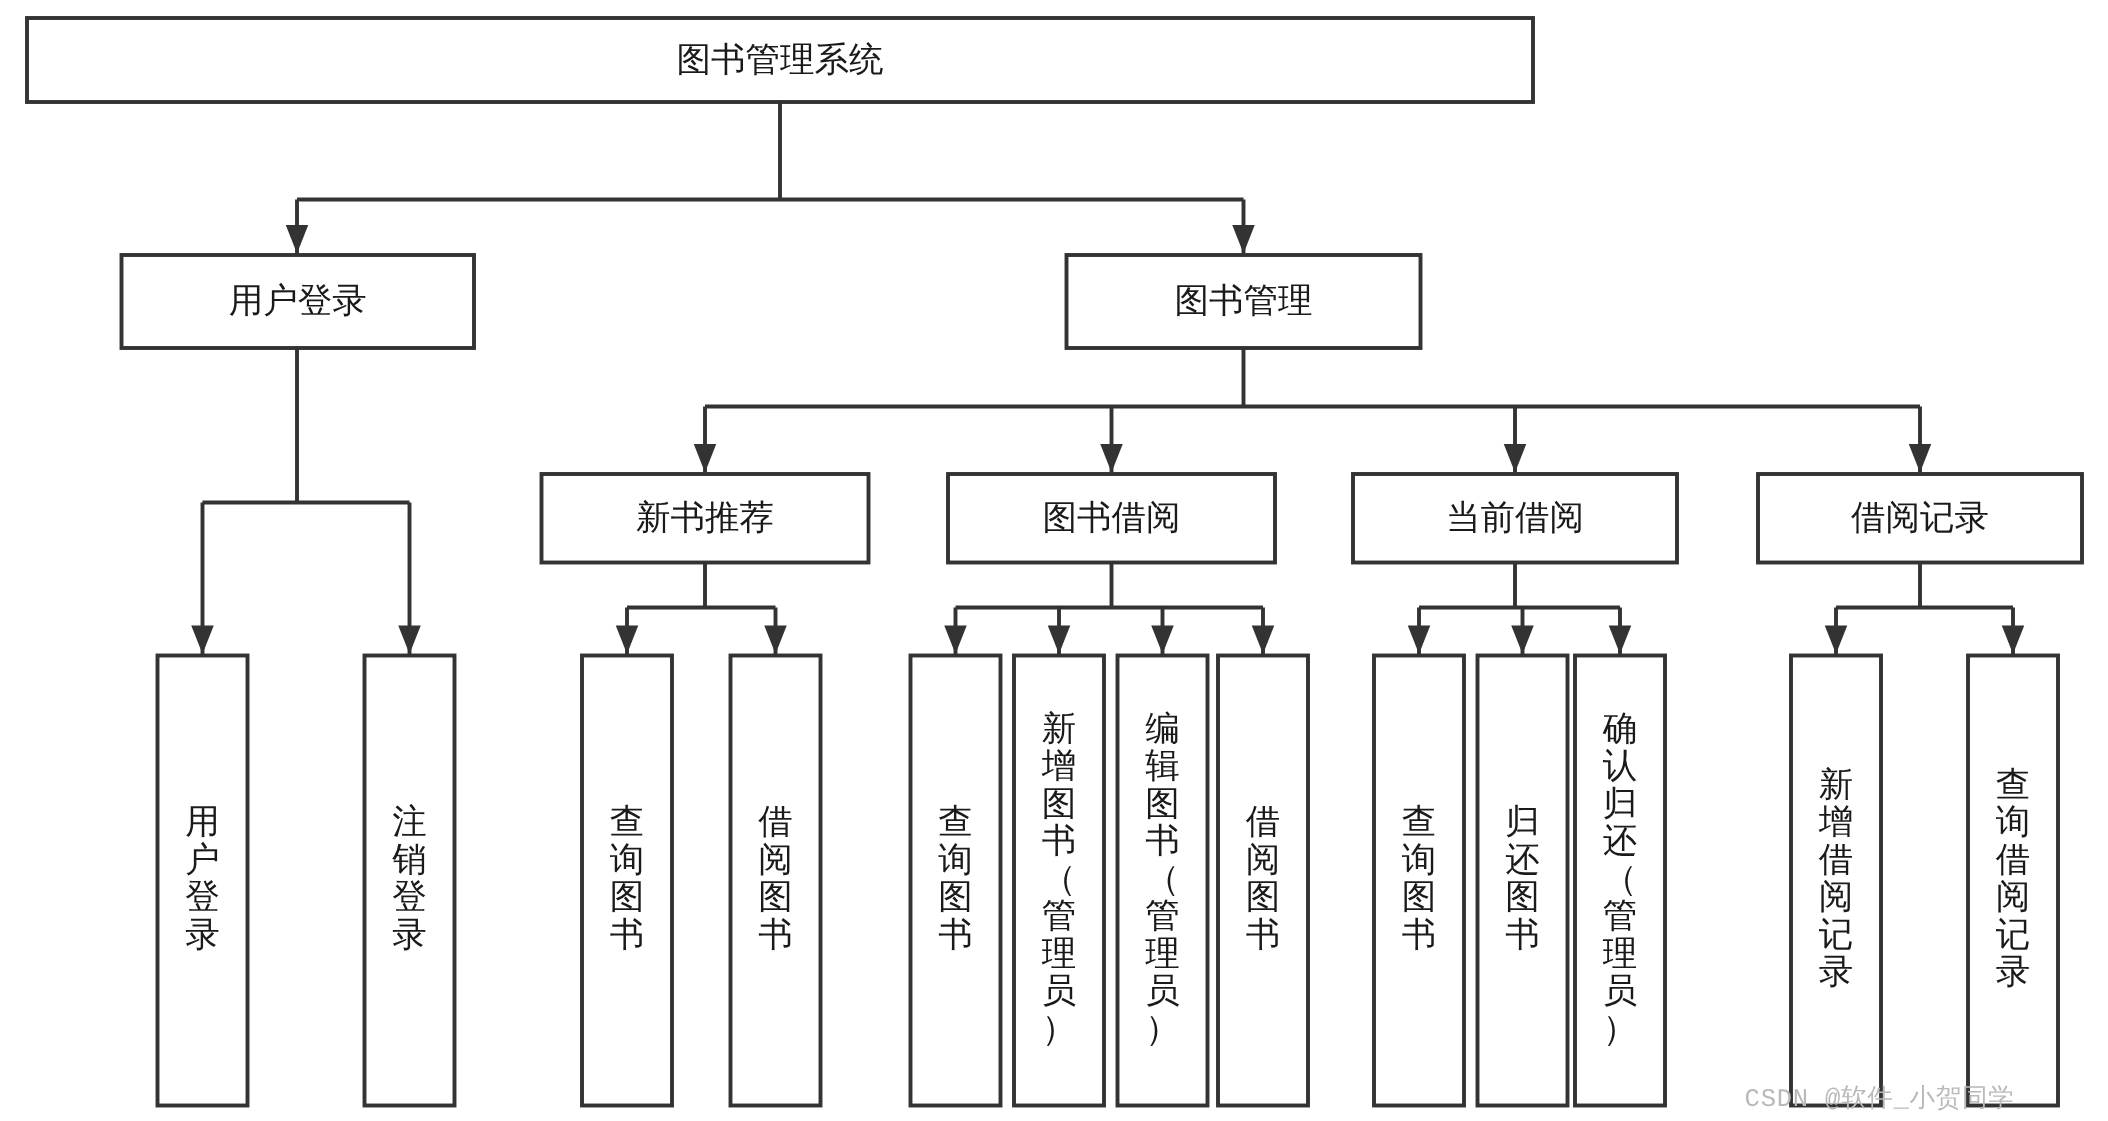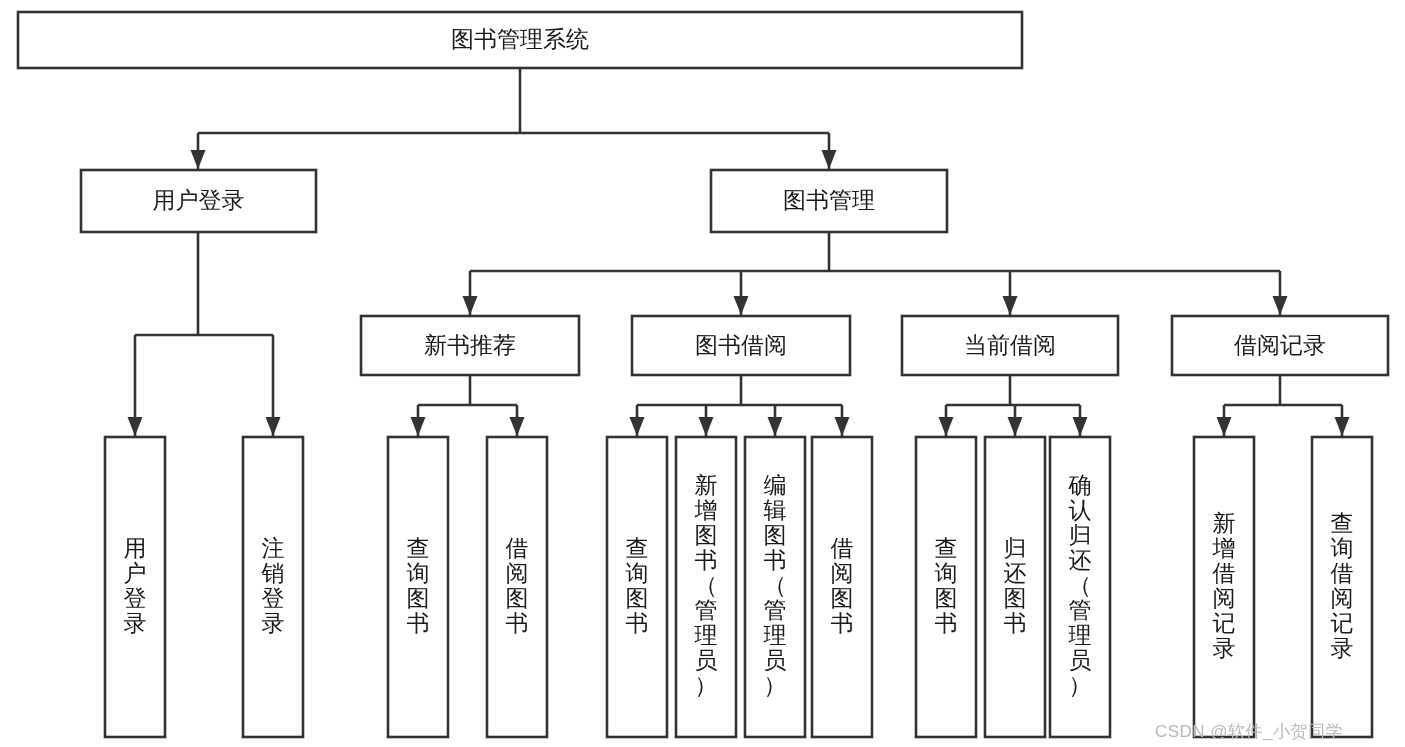--- a/index.html
+++ b/index.html
@@ -47,21 +47,21 @@
   .arrow-head {
     fill: #333333;
     stroke: none;
   }
   .watermark {
     position: absolute;
     right: 10px;
     bottom: 4px;
     color: #b9b9b9;
     font-size: 17px;
-    font-family: Liberation Sans, sans-serif;
+    font-family: Liberation Mono, monospace;
     white-space: nowrap;
     user-select: none;
     letter-spacing: 0.5px;
   }
 </style>
 </head>
 <body>
 
 <div id="diagram-root">
   <svg class="diagram-canvas" viewBox="0 0 1405 747">

